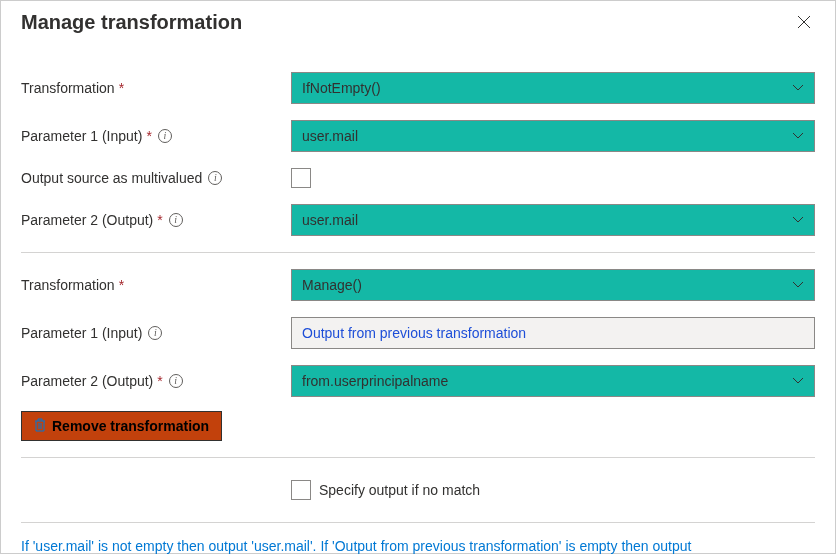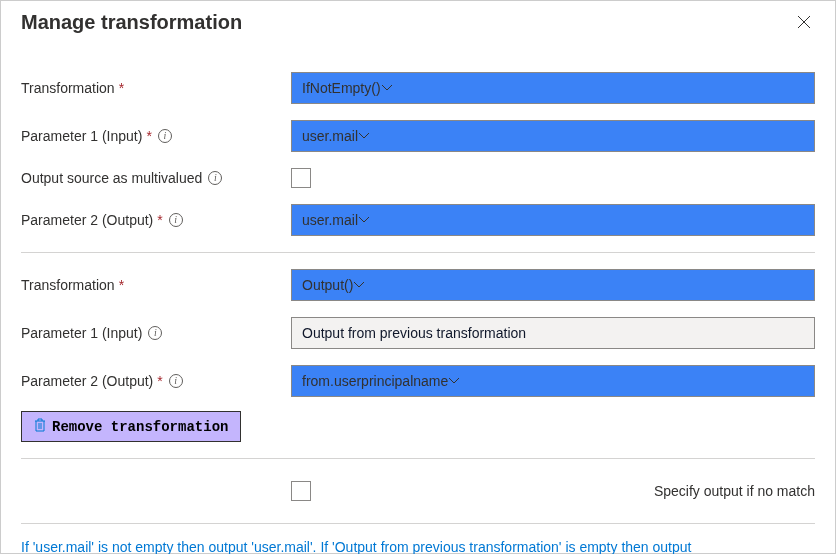--- a/index.html
+++ b/index.html
@@ -67,79 +67,77 @@
       line-height: 1;
       cursor: default;
     }
     .field-col {
       flex: 1;
     }
     .select-box {
       width: 100%;
       height: 32px;
       border: 1px solid #8a8886;
-      background: #3b82f6;
-      display: flex;
-      align-items: center;
-      justify-content: flex-start;
+      background: #14b8a6;
+      display: flex;
+      align-items: center;
+      justify-content: space-between;
       padding: 0 10px;
       font-size: 14px;
       cursor: pointer;
     }
     .readonly-box {
       width: 100%;
       height: 32px;
       border: 1px solid #8a8886;
       background: #f3f2f1;
       display: flex;
       align-items: center;
       padding: 0 10px;
       font-size: 14px;
-      color: #0f172a;
+      color: #1d4ed8;
     }
     .chevron {
       font-size: 12px;
       color: #323130;
     }
     .checkbox {
       width: 20px;
       height: 20px;
       border: 1px solid #8a8886;
       background: #fff;
       cursor: pointer;
     }
     .divider {
       height: 1px;
       background: #d4d3d2;
       margin-top: 16px;
     }
     .remove-btn {
       margin-top: 14px;
       border: 1px solid #323130;
-      background: #c4b5fd;
+      background: #c2410c;
       padding: 6px 12px;
       font-size: 14px;
       font-weight: 600;
       display: inline-flex;
       align-items: center;
       cursor: pointer;
-      font-family: Liberation Mono, monospace;
     }
     .trash-icon {
       color: #0078d4;
       font-size: 14px;
       margin-right: 6px;
       line-height: 1;
     }
     .specify-row {
       margin-top: 22px;
       margin-left: 270px;
       display: flex;
       align-items: center;
-      justify-content: space-between;
     }
     .specify-row .checkbox {
       margin-right: 8px;
     }
     .summary {
       color: #0078d4;
       font-size: 14px;
       margin-top: 14px;
       line-height: 1.4;
     }
@@ -228,21 +226,21 @@
   <div class="divider"></div>
 
   
   <div class="form-row">
     <div class="label-col">
       <span>Transformation</span>
       <span class="req">*</span>
     </div>
     <div class="field-col">
       <div class="select-box">
-        <span>Output()</span>
+        <span>Manage()</span>
         <span class="chevron">
           <svg width="12" height="8" viewBox="0 0 12 8">
               <path d="M1 1 L6 6 L11 1" stroke="#323130" stroke-width="1" fill="none"></path>
             </svg>
         </span>
       </div>
     </div>
   </div>
 
   <div class="form-row">

